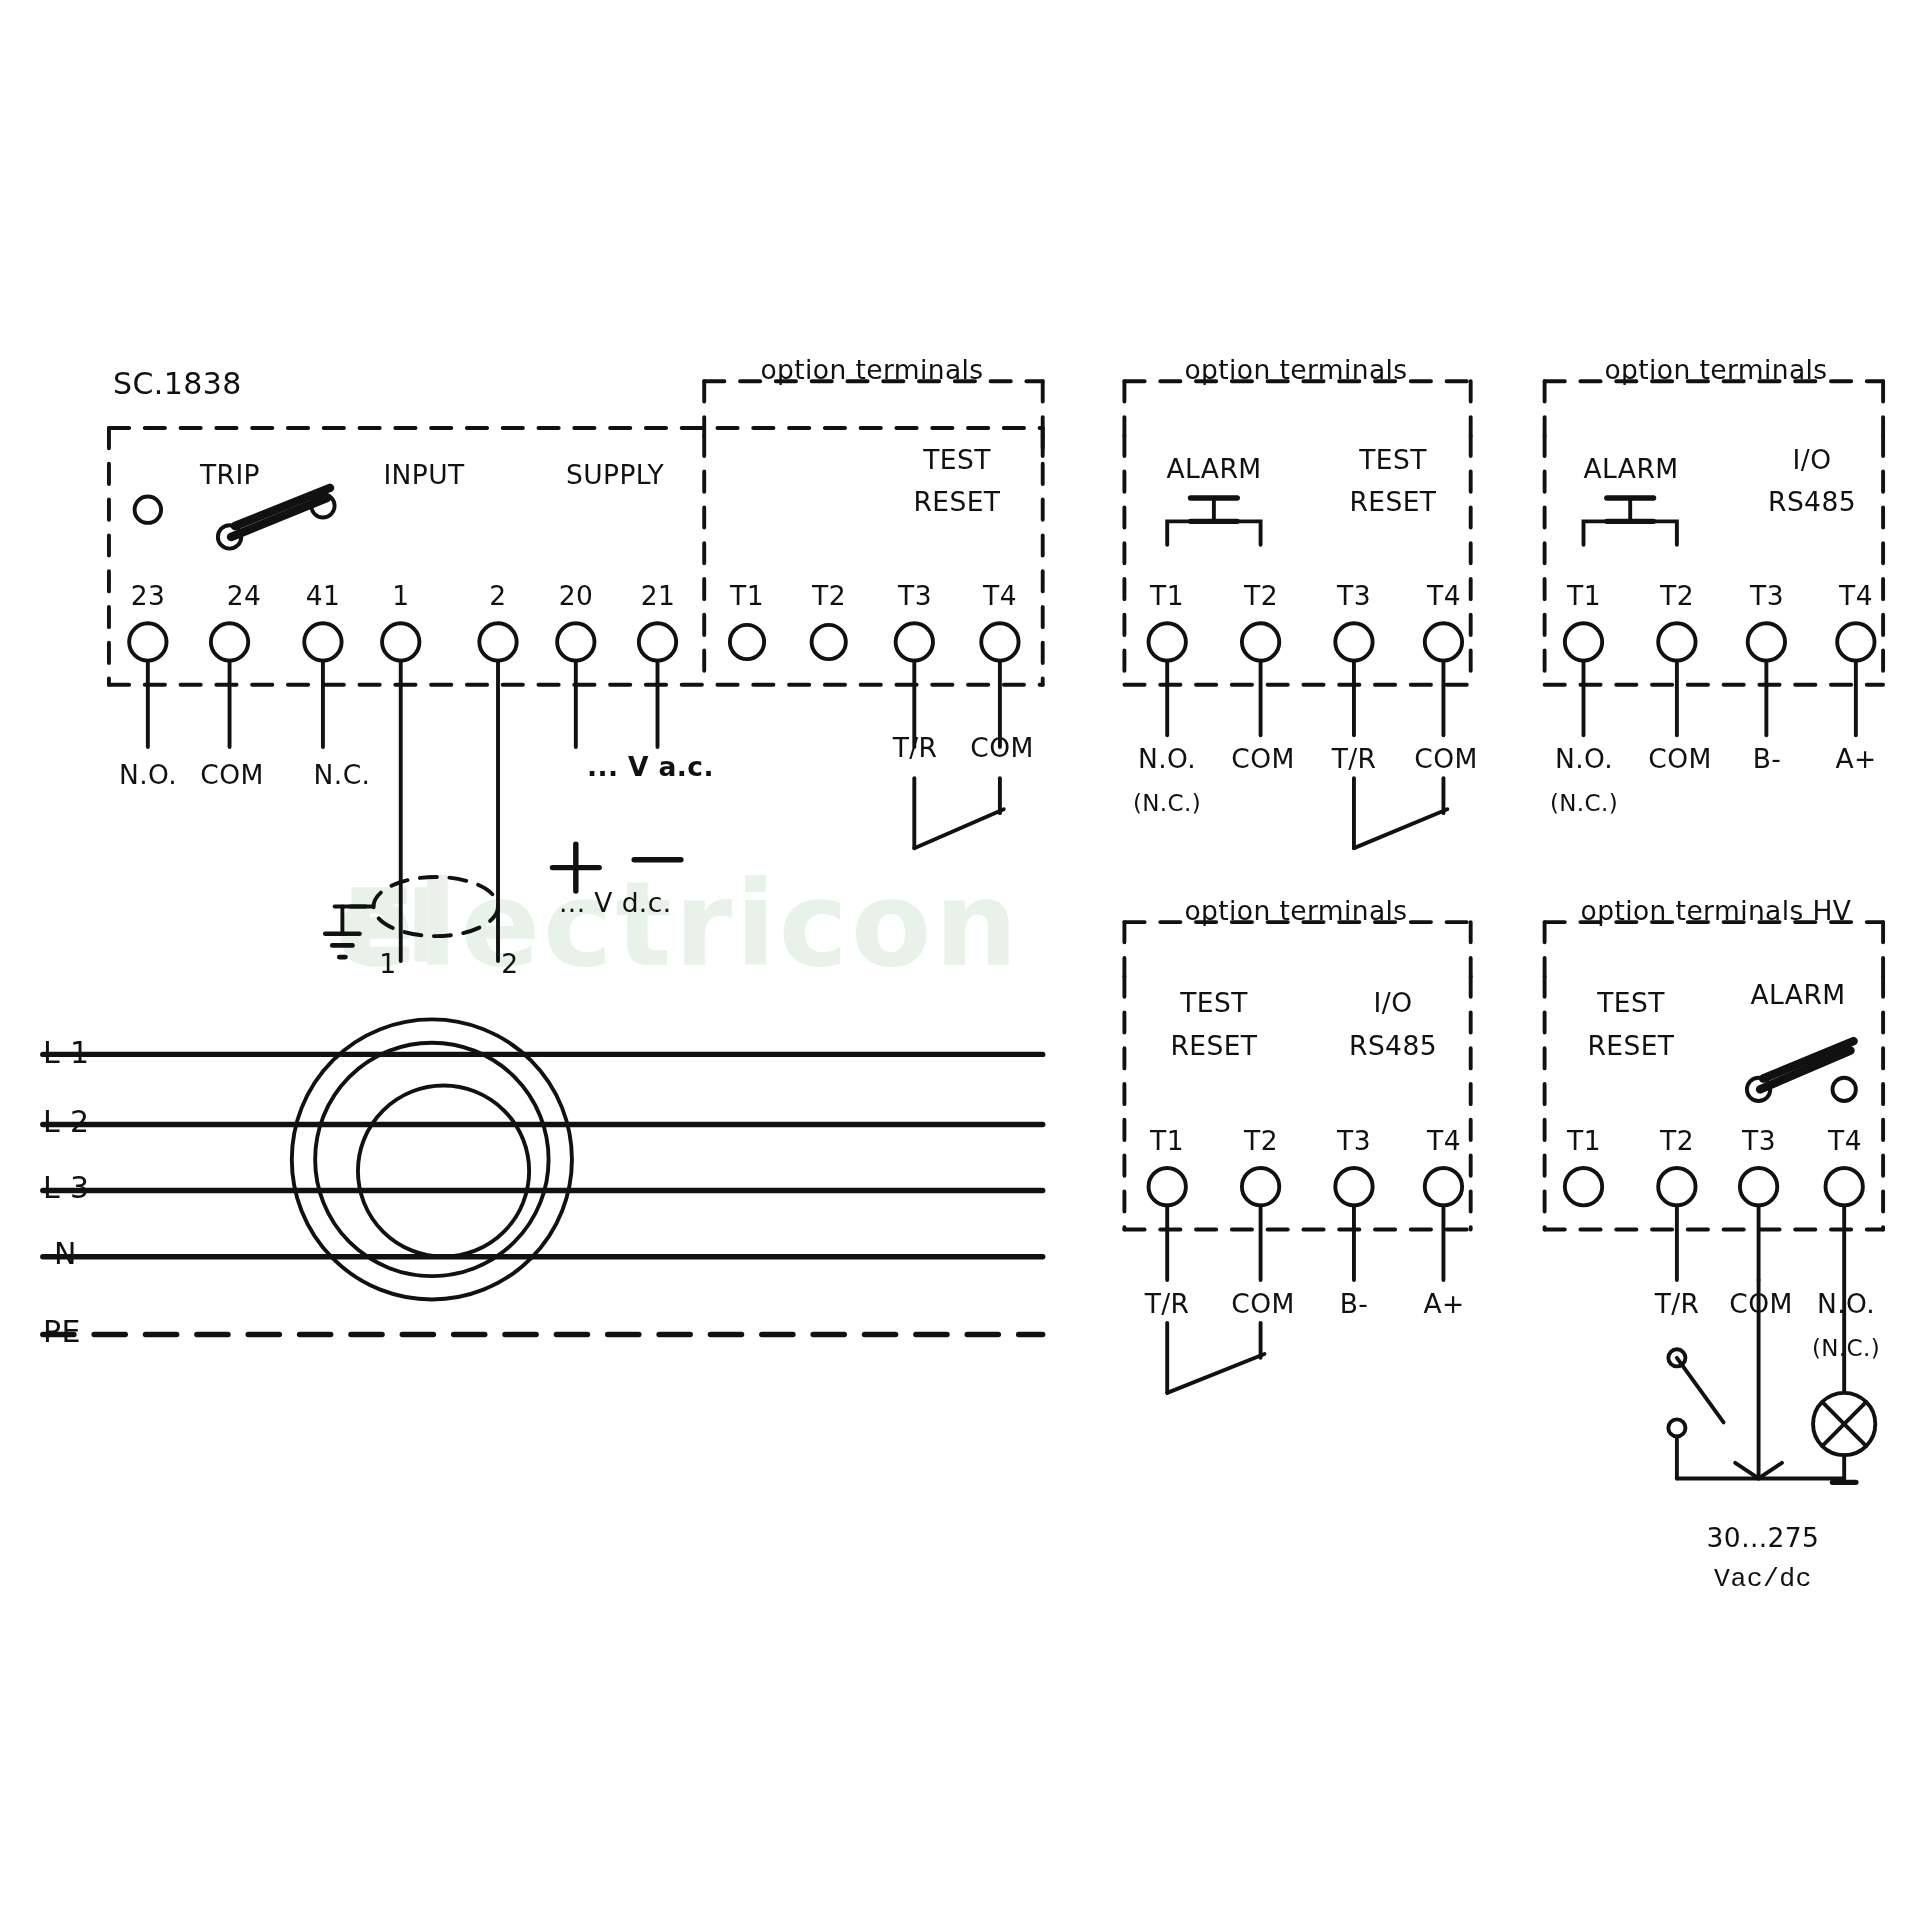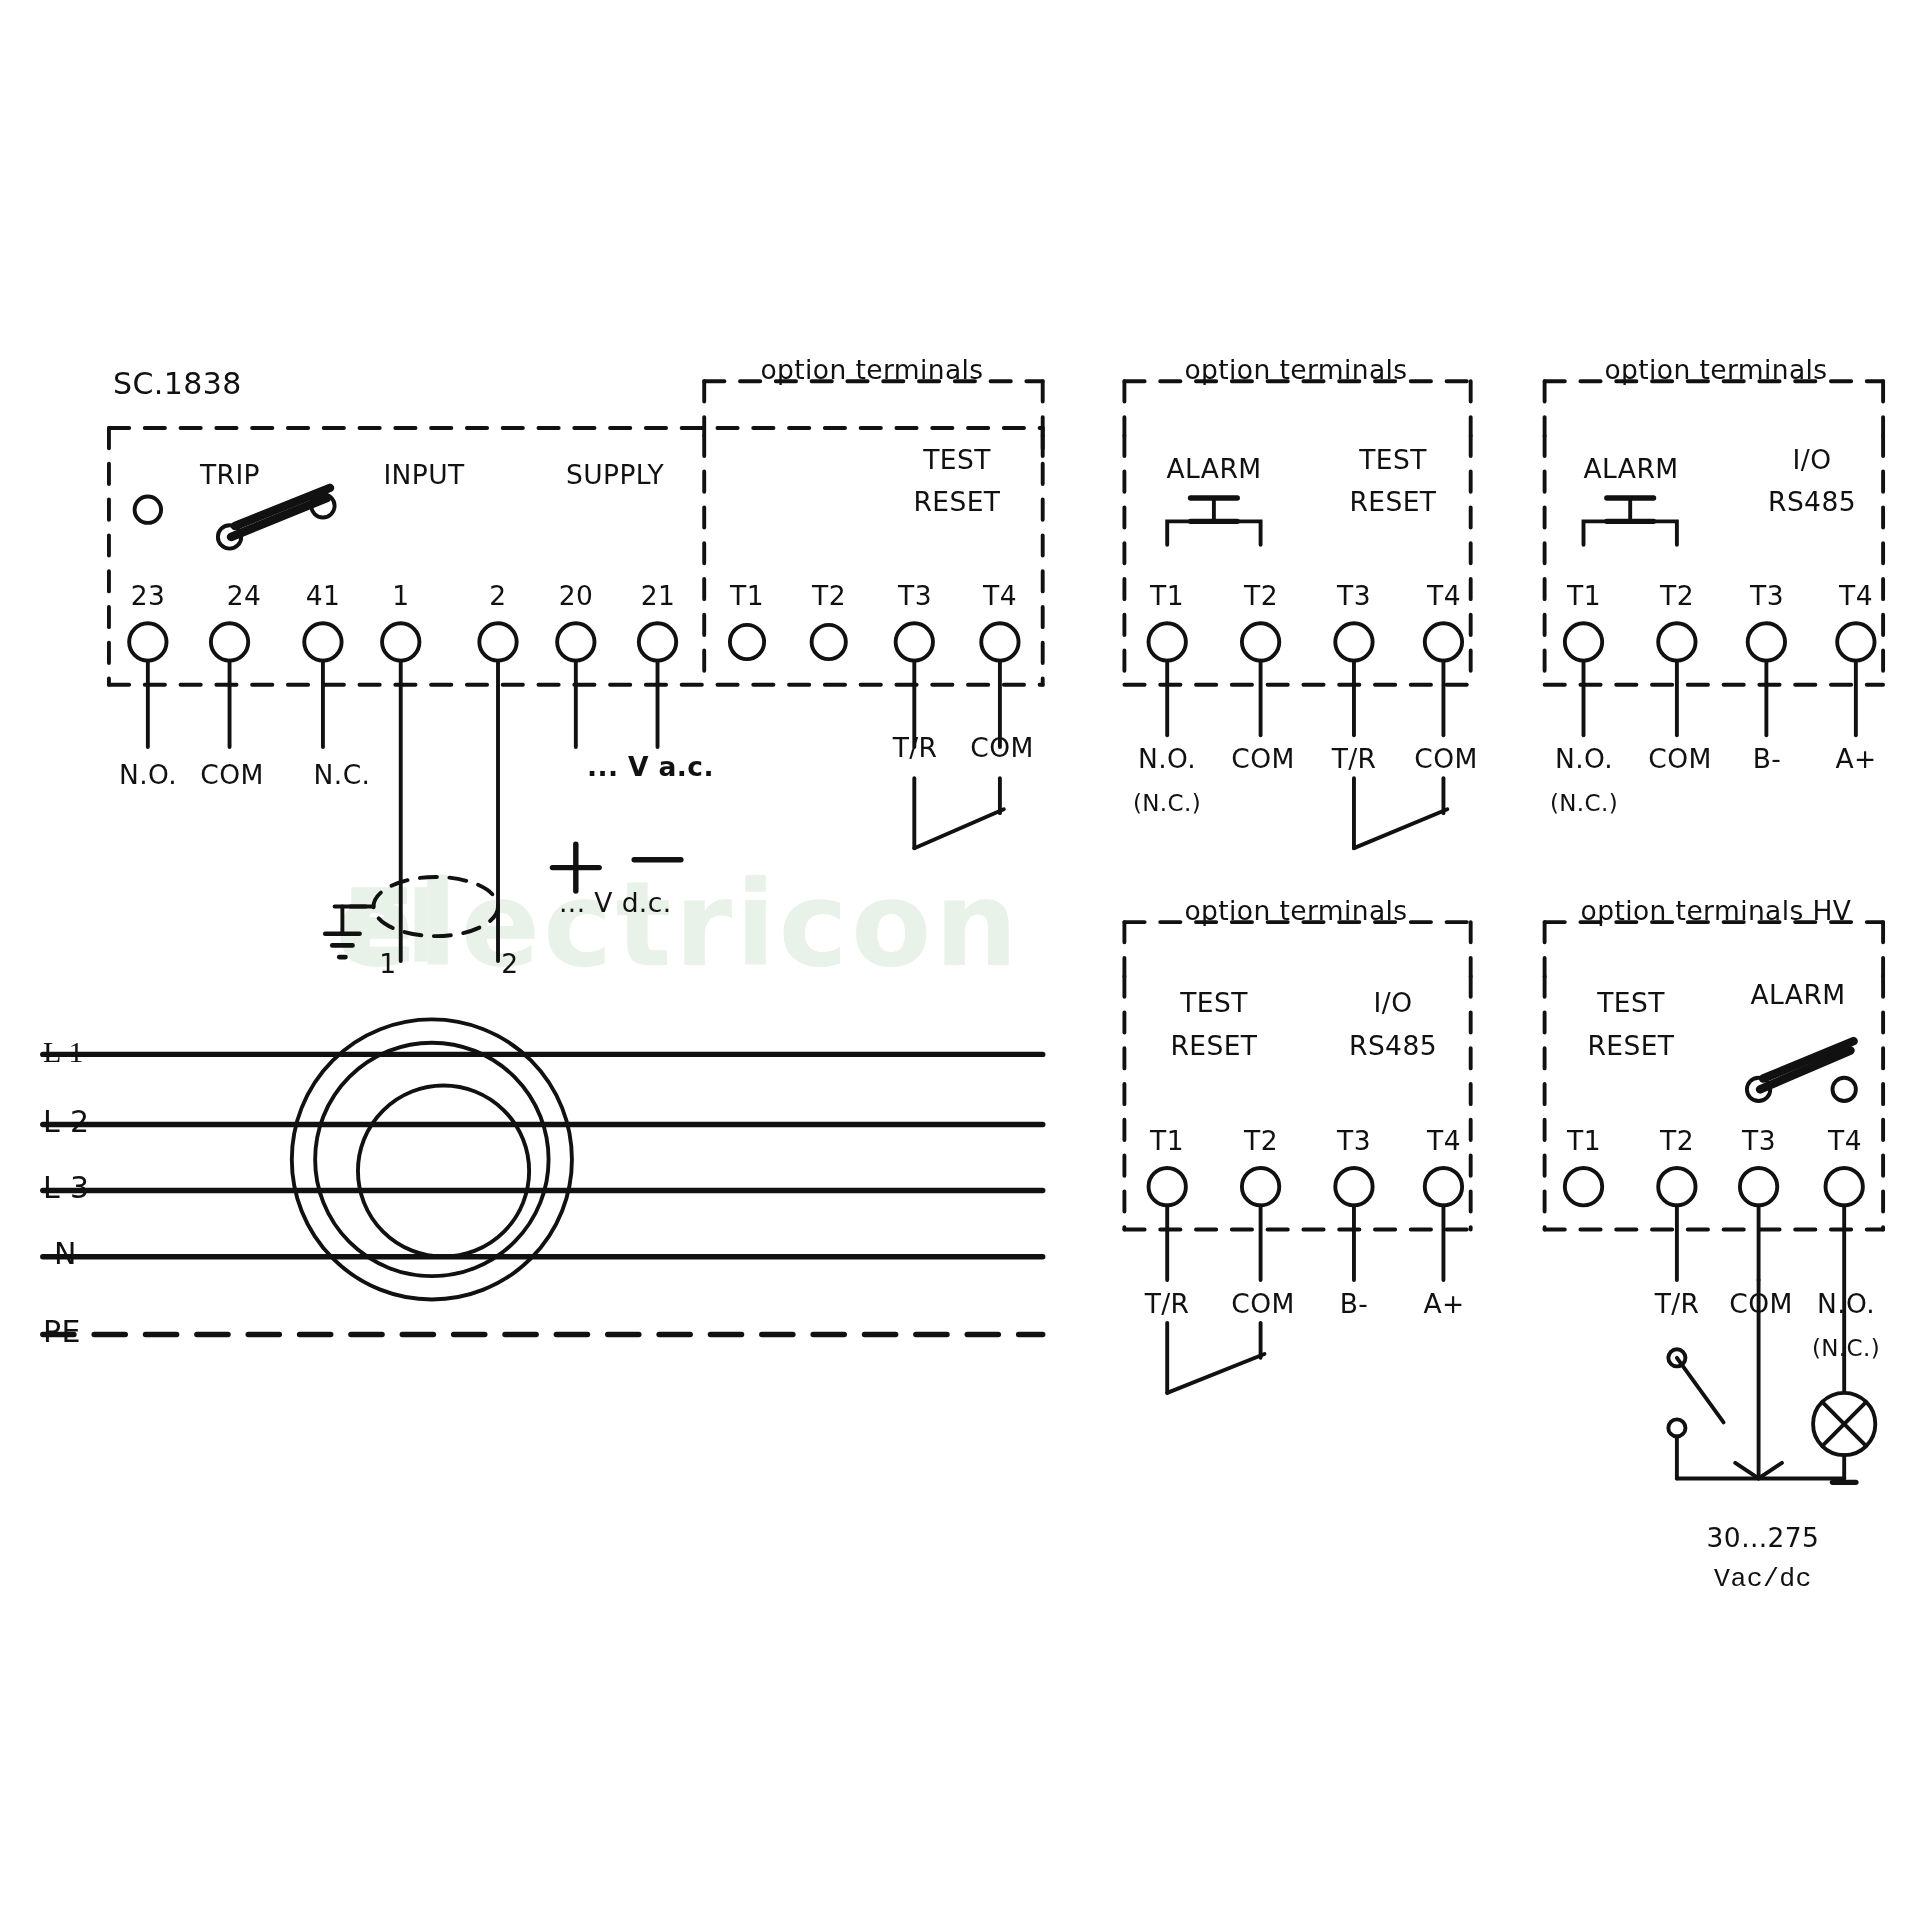--- a/index.html
+++ b/index.html
@@ -222,21 +222,21 @@
   <div class="lbl t30 ctr" style="left:232px;top:759px;">COM</div>
   <div class="lbl t30 ctr" style="left:342px;top:759px;">N.C.</div>
   <div class="lbl t30" style="left:587px;top:751px;font-weight:bold;">... V a.c.</div>
   <div class="lbl t30" style="left:559px;top:887px;">... V d.c.</div>
   <div class="lbl t30 ctr" style="left:915px;top:732px;">T/R</div>
   <div class="lbl t30 ctr" style="left:1002px;top:732px;">COM</div>
 
   <div class="lbl t30 ctr" style="left:388px;top:948px;">1</div>
   <div class="lbl t30 ctr" style="left:510px;top:948px;">2</div>
 
-  <div class="lbl t34" style="left:43px;top:1035px;font-family:Liberation Serif, serif;">L 1</div>
+  <div class="lbl t34" style="left:43px;top:1035px;">L 1</div>
   <div class="lbl t34" style="left:43px;top:1104px;">L 2</div>
   <div class="lbl t34" style="left:43px;top:1170px;">L 3</div>
   <div class="lbl t34" style="left:54px;top:1236px;">N</div>
   <div class="lbl t34" style="left:43px;top:1314px;">PE</div>
 
   <div class="lbl t30 ctr" style="left:1296px;top:354px;">option terminals</div>
   <div class="lbl t30 ctr" style="left:1214px;top:453px;">ALARM</div>
   <div class="lbl t30 ctr" style="left:1393px;top:444px;">TEST</div>
   <div class="lbl t30 ctr" style="left:1393px;top:486px;">RESET</div>
   <div class="lbl t30 ctr" style="left:1167px;top:580px;">T1</div>

